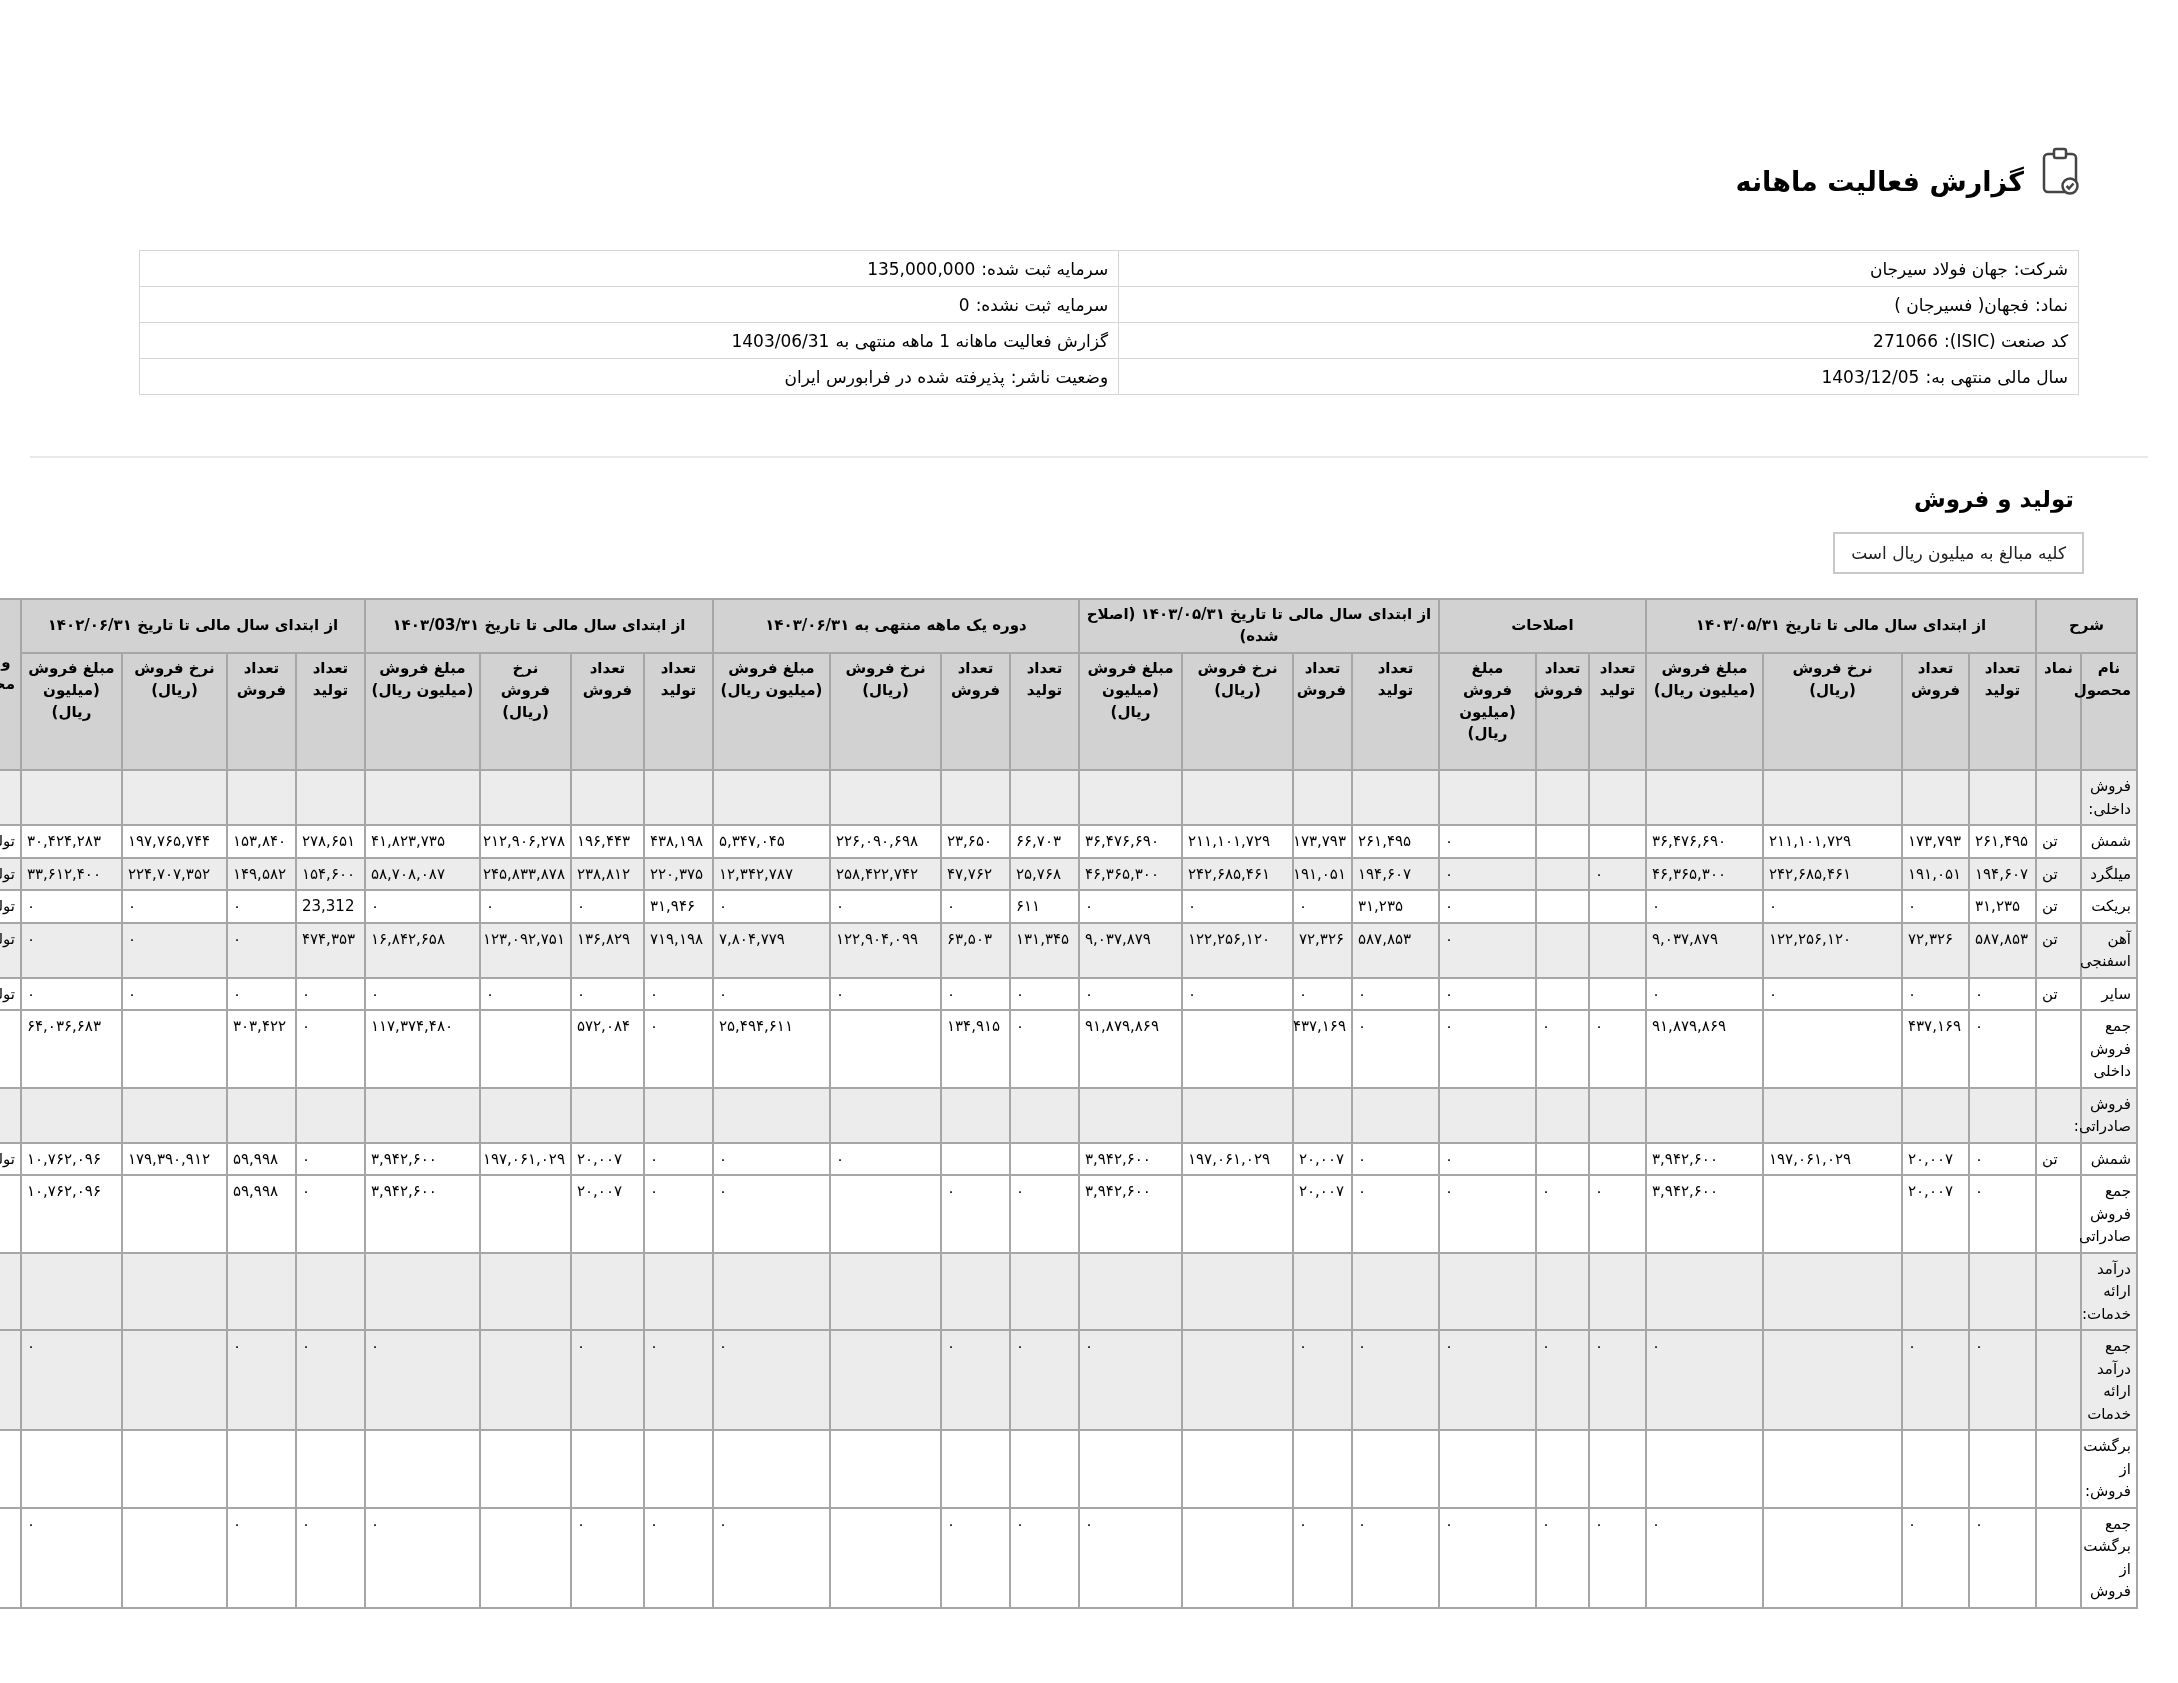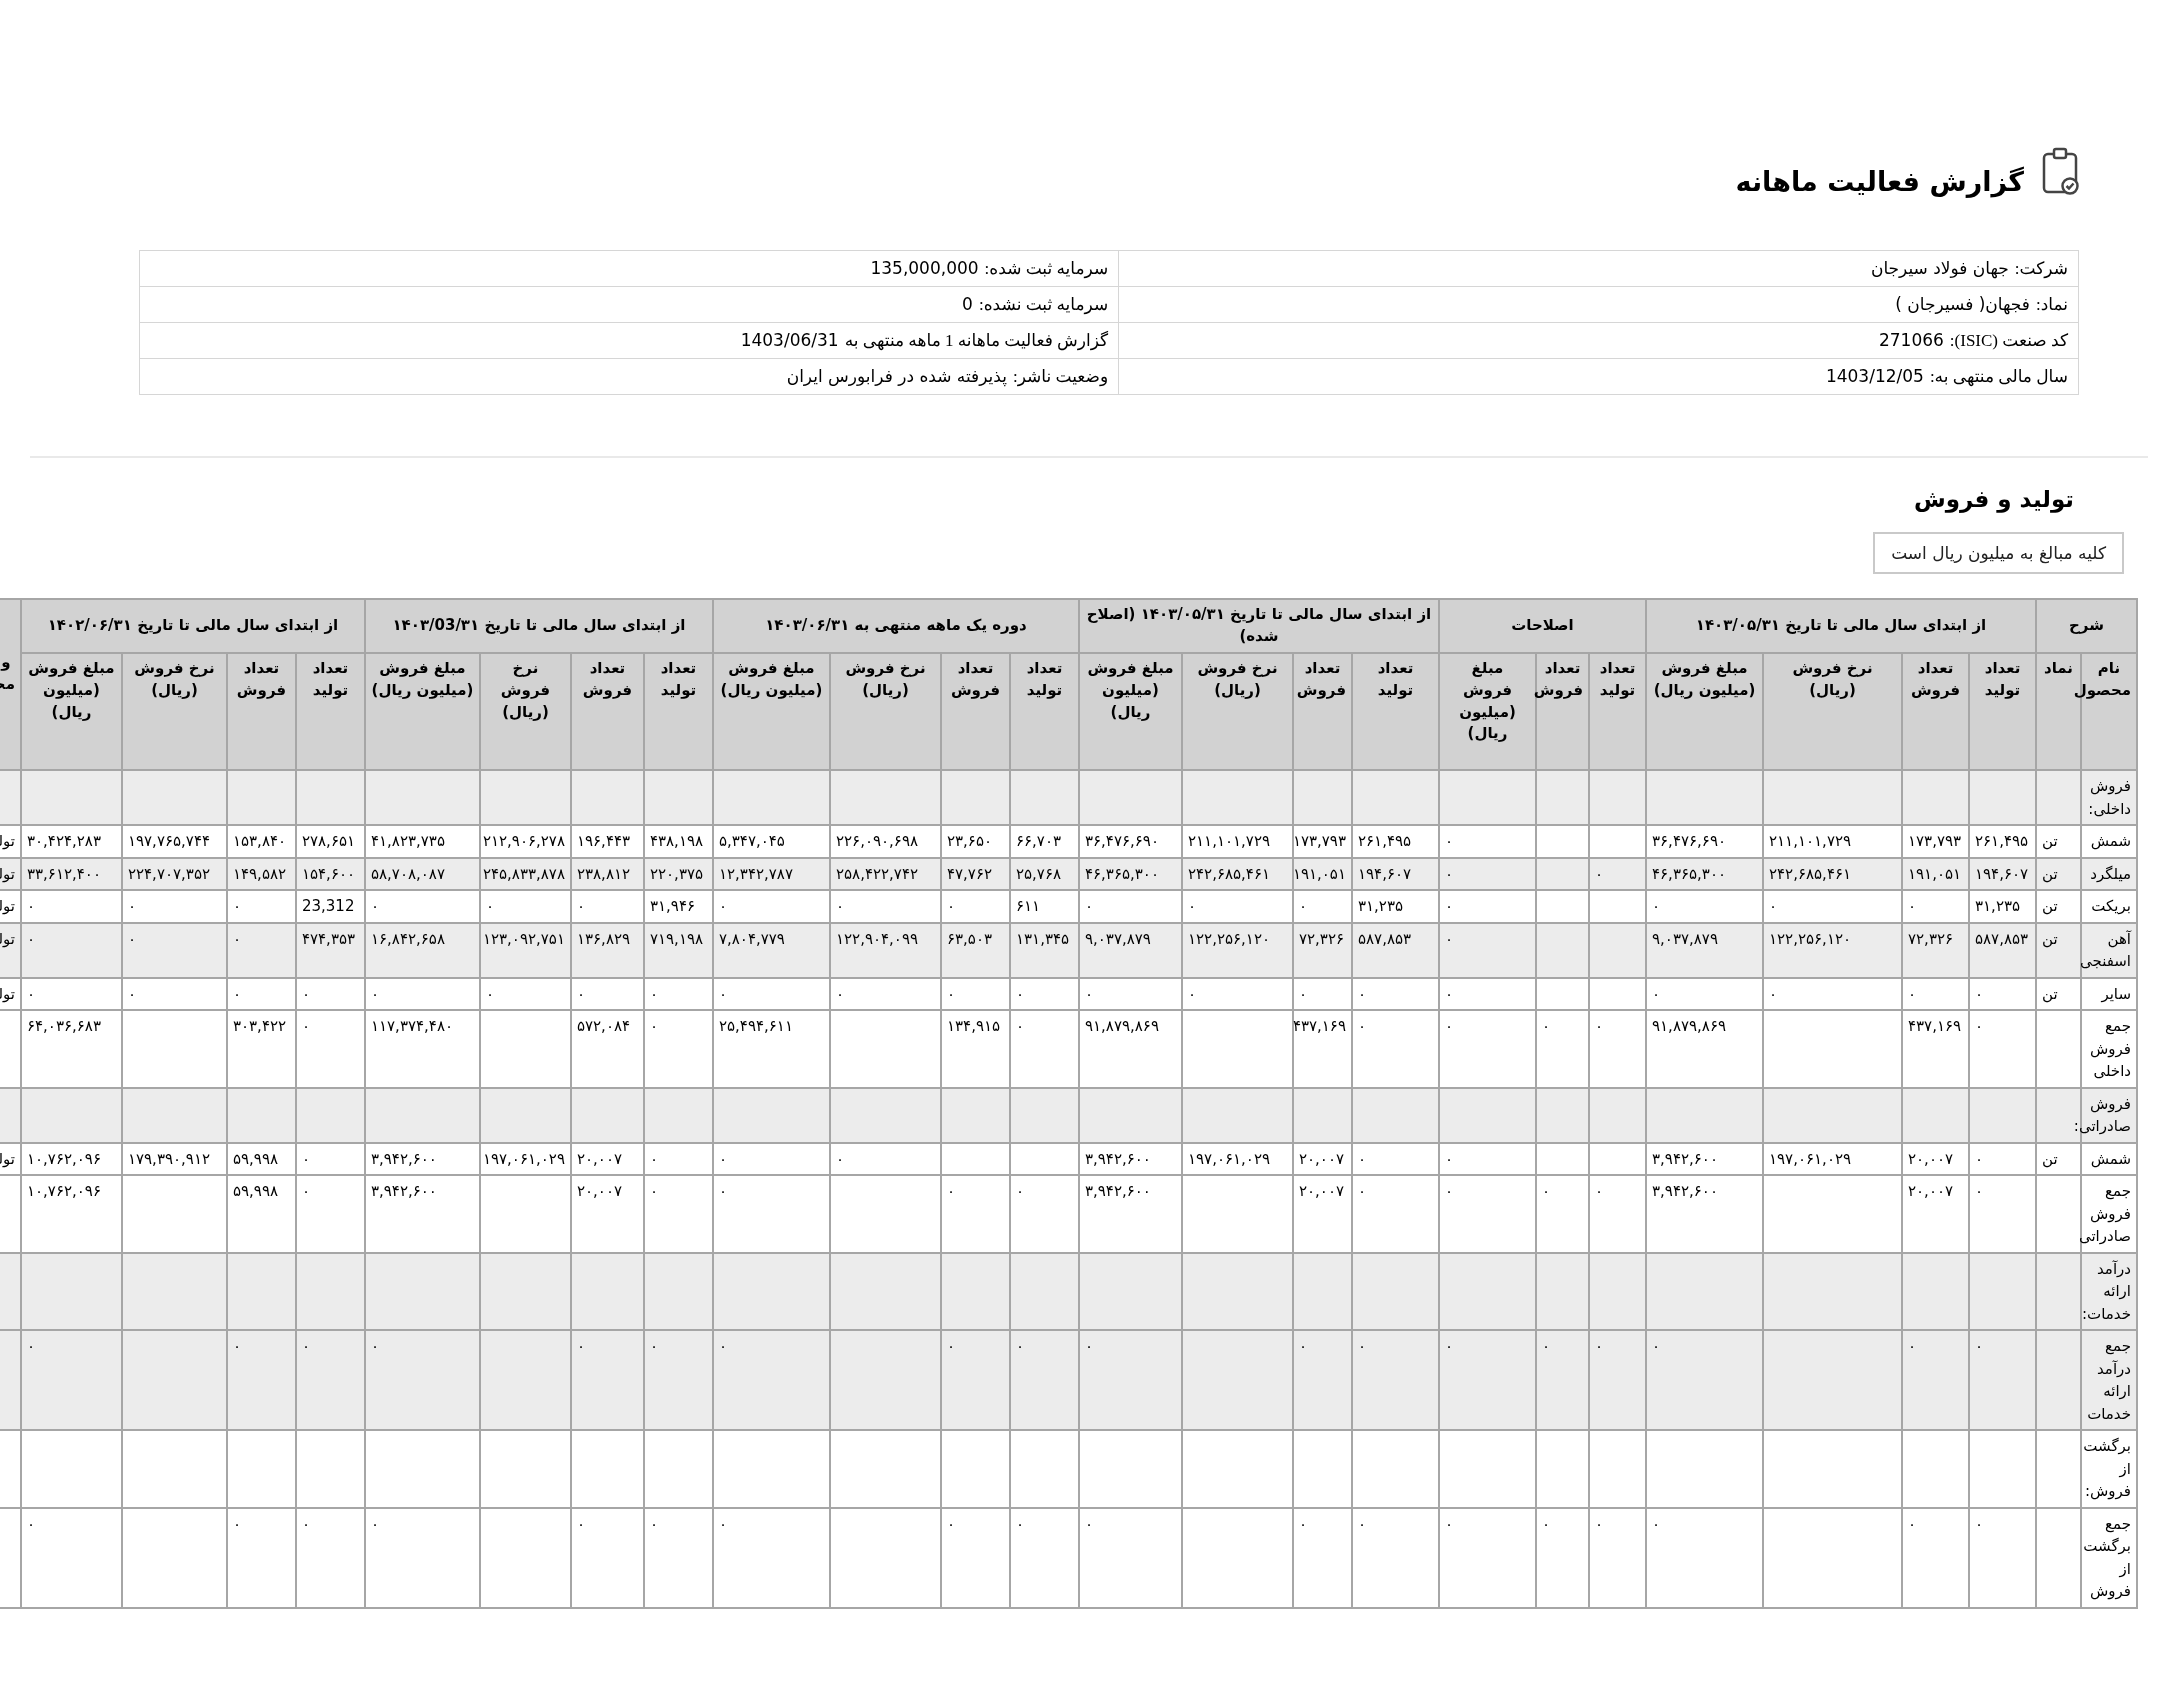--- a/index.html
+++ b/index.html
@@ -15,25 +15,25 @@
   .page-title{font-size:27px;font-weight:bold;}
   
   .info-table{
     margin:53px 99px 0 99px;width:1940px;border-collapse:collapse;table-layout:fixed;
     font-size:17px;
   }
   .info-table td{
     border:1px solid #d6d6d6;height:31px;padding:2px 10px;vertical-align:middle;
     white-space:nowrap;overflow:hidden;
   }
-  .info-table .lbl{margin-left:6px;font-family:Liberation Serif, serif;}
+  .info-table .lbl{margin-left:6px;}
   .divider{border:none;border-top:2px solid #e9e9e9;margin:61px 30px 0 30px;}
   
   .section-title{margin:28px 104px 0 8px;font-size:23px;font-weight:bold;}
-  .note-wrap{margin:20px 54px 0 0;}
+  .note-wrap{margin:20px 94px 0 0;}
   .note-box{
     display:inline-block;border:2px solid #c9c9c9;padding:9px 16px;font-size:17px;color:#222;
   }
   
   table.prod{
     margin:24px 40px 0 40px;width:2099px;border-collapse:collapse;table-layout:fixed;
     font-size:15px;
   }
   table.prod th, table.prod td{
     border:2px solid #a6a6a6;padding:4px 5px;vertical-align:top;

